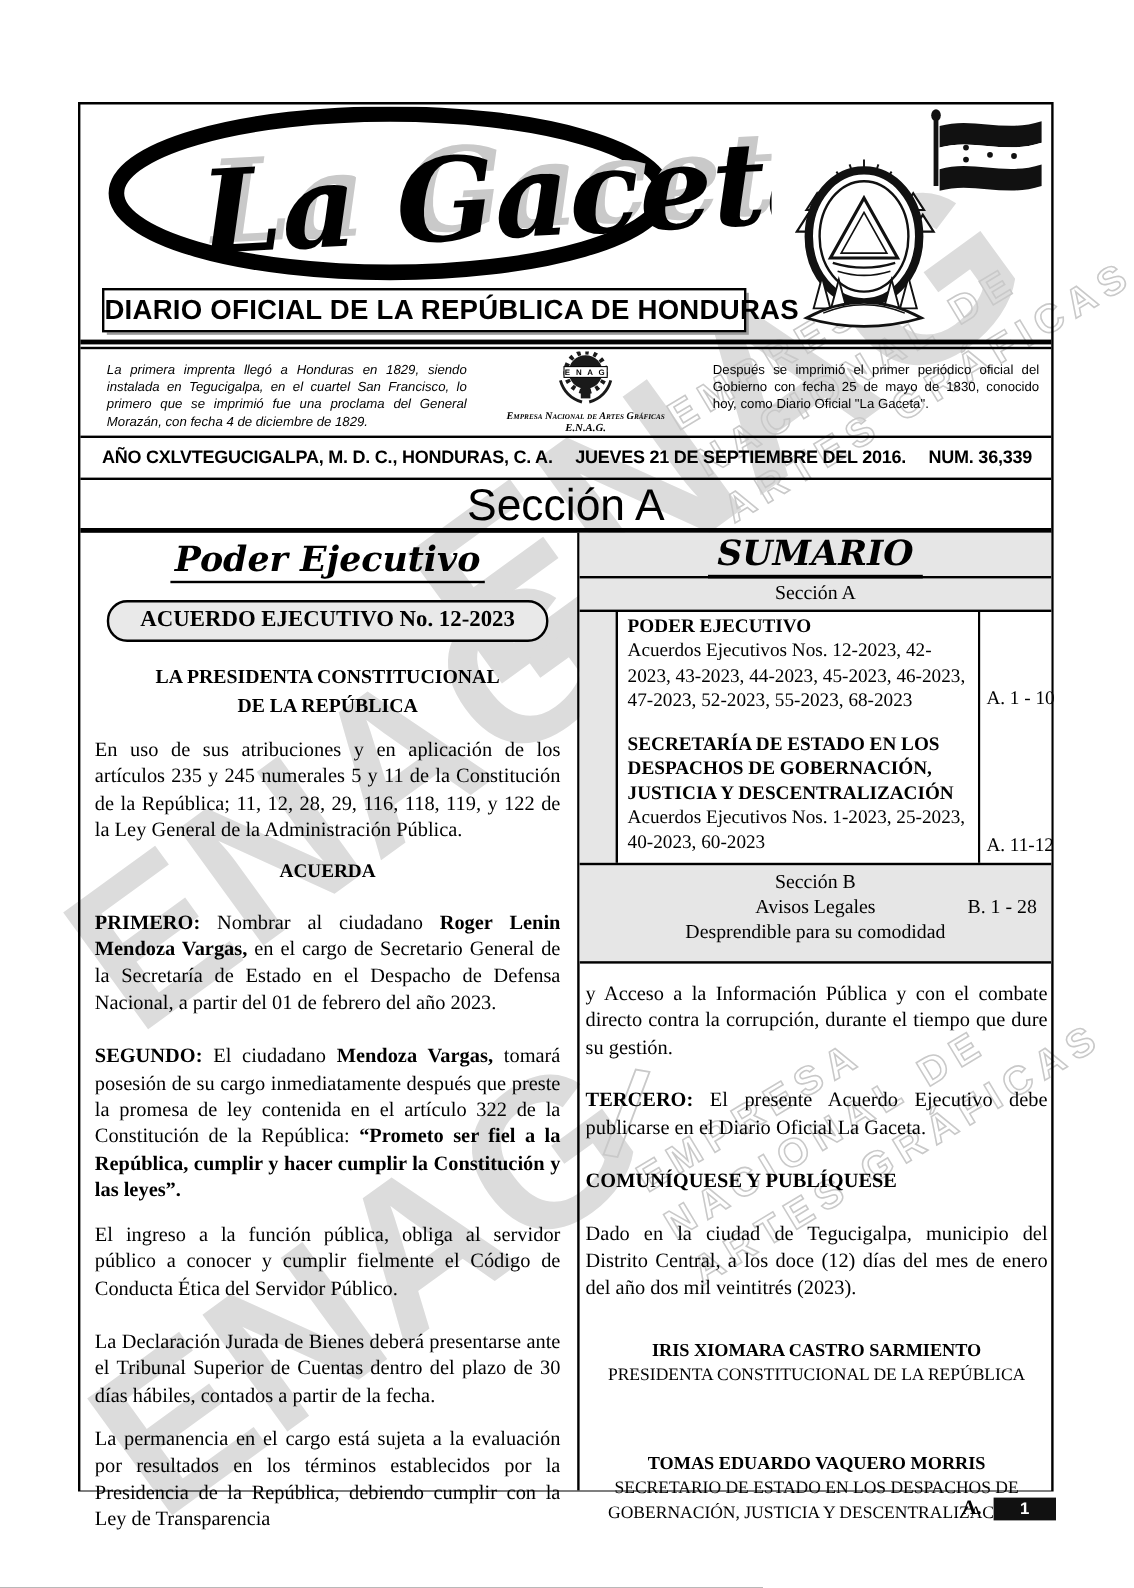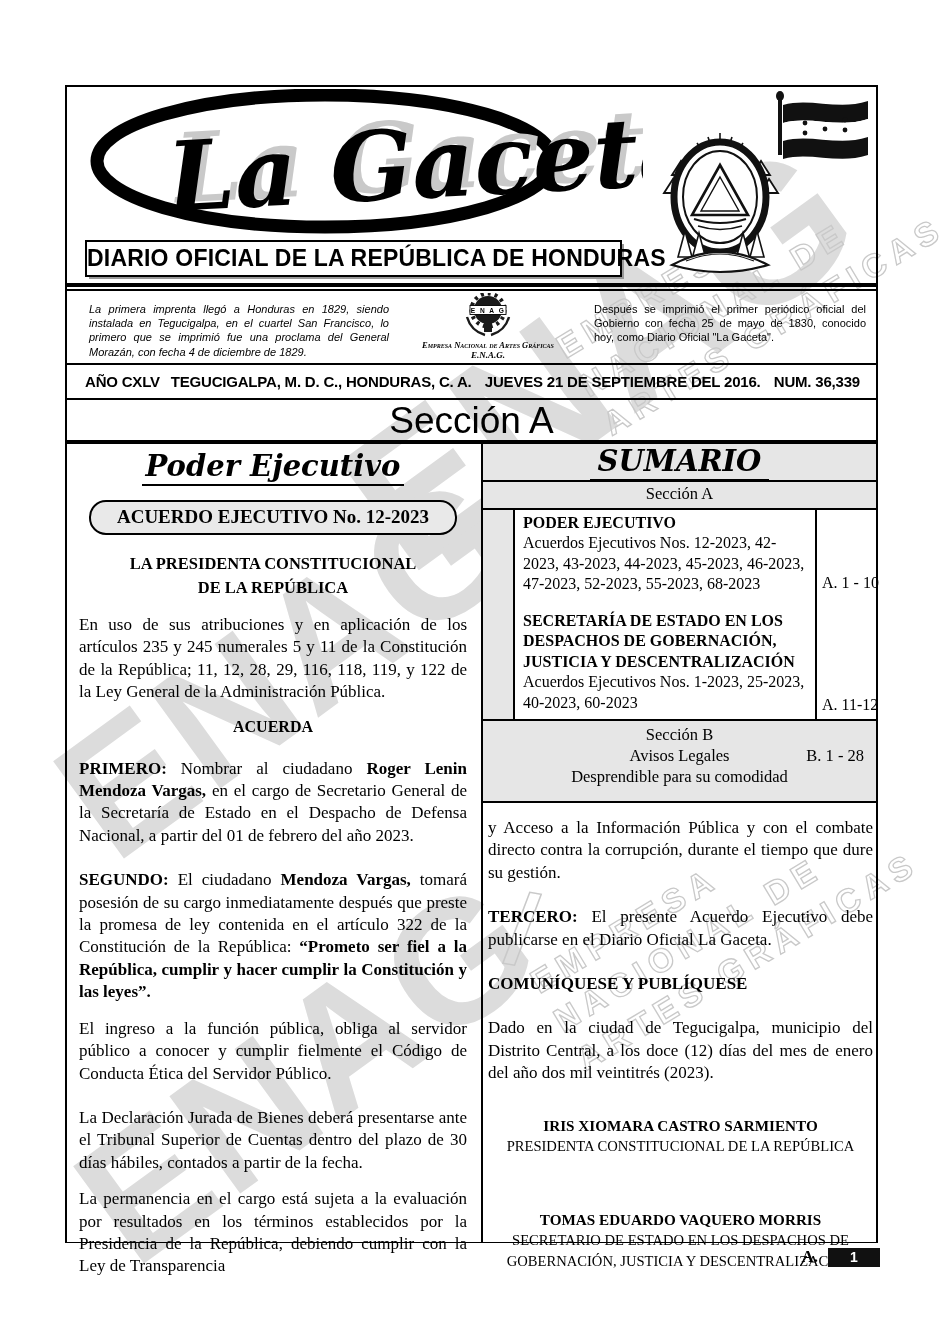--- a/index.html
+++ b/index.html
@@ -60,21 +60,21 @@
   .enag-center { width:170px; margin:2px 8px 0 14px; text-align:center; flex:none; }
   .enag-caption { font-size:8.5px; font-weight:bold; font-style:italic; font-variant:small-caps; line-height:9px; }
   .enag-abbr { font-size:9px; font-weight:bold; font-style:italic; line-height:11px; }
   
   .dateline {
     height:37px; box-sizing:border-box; border-top:2px solid #000; border-bottom:2px solid #000;
     display:flex; align-items:center; justify-content:space-between; padding:0 16px 0 18px;
     font-family:"Liberation Sans", sans-serif; font-weight:bold; font-size:15px; letter-spacing:-0.2px;
     white-space:nowrap;
   }
-  .dl-left { display:flex; gap:11px; }
+  .dl-left { display:flex; gap:0; }
   
   .section-band {
     height:44px; box-sizing:border-box; border-bottom:4px solid #000;
     text-align:center; font-family:"Liberation Sans", sans-serif;
     font-size:37px; line-height:41px;
   }
   
   .columns { display:flex; height:798px; }
   .col-left { width:416px; box-sizing:border-box; border-right:2px solid #000; padding:0 14px 0 12px; }
   .col-right { flex:1; display:flex; flex-direction:column; }

